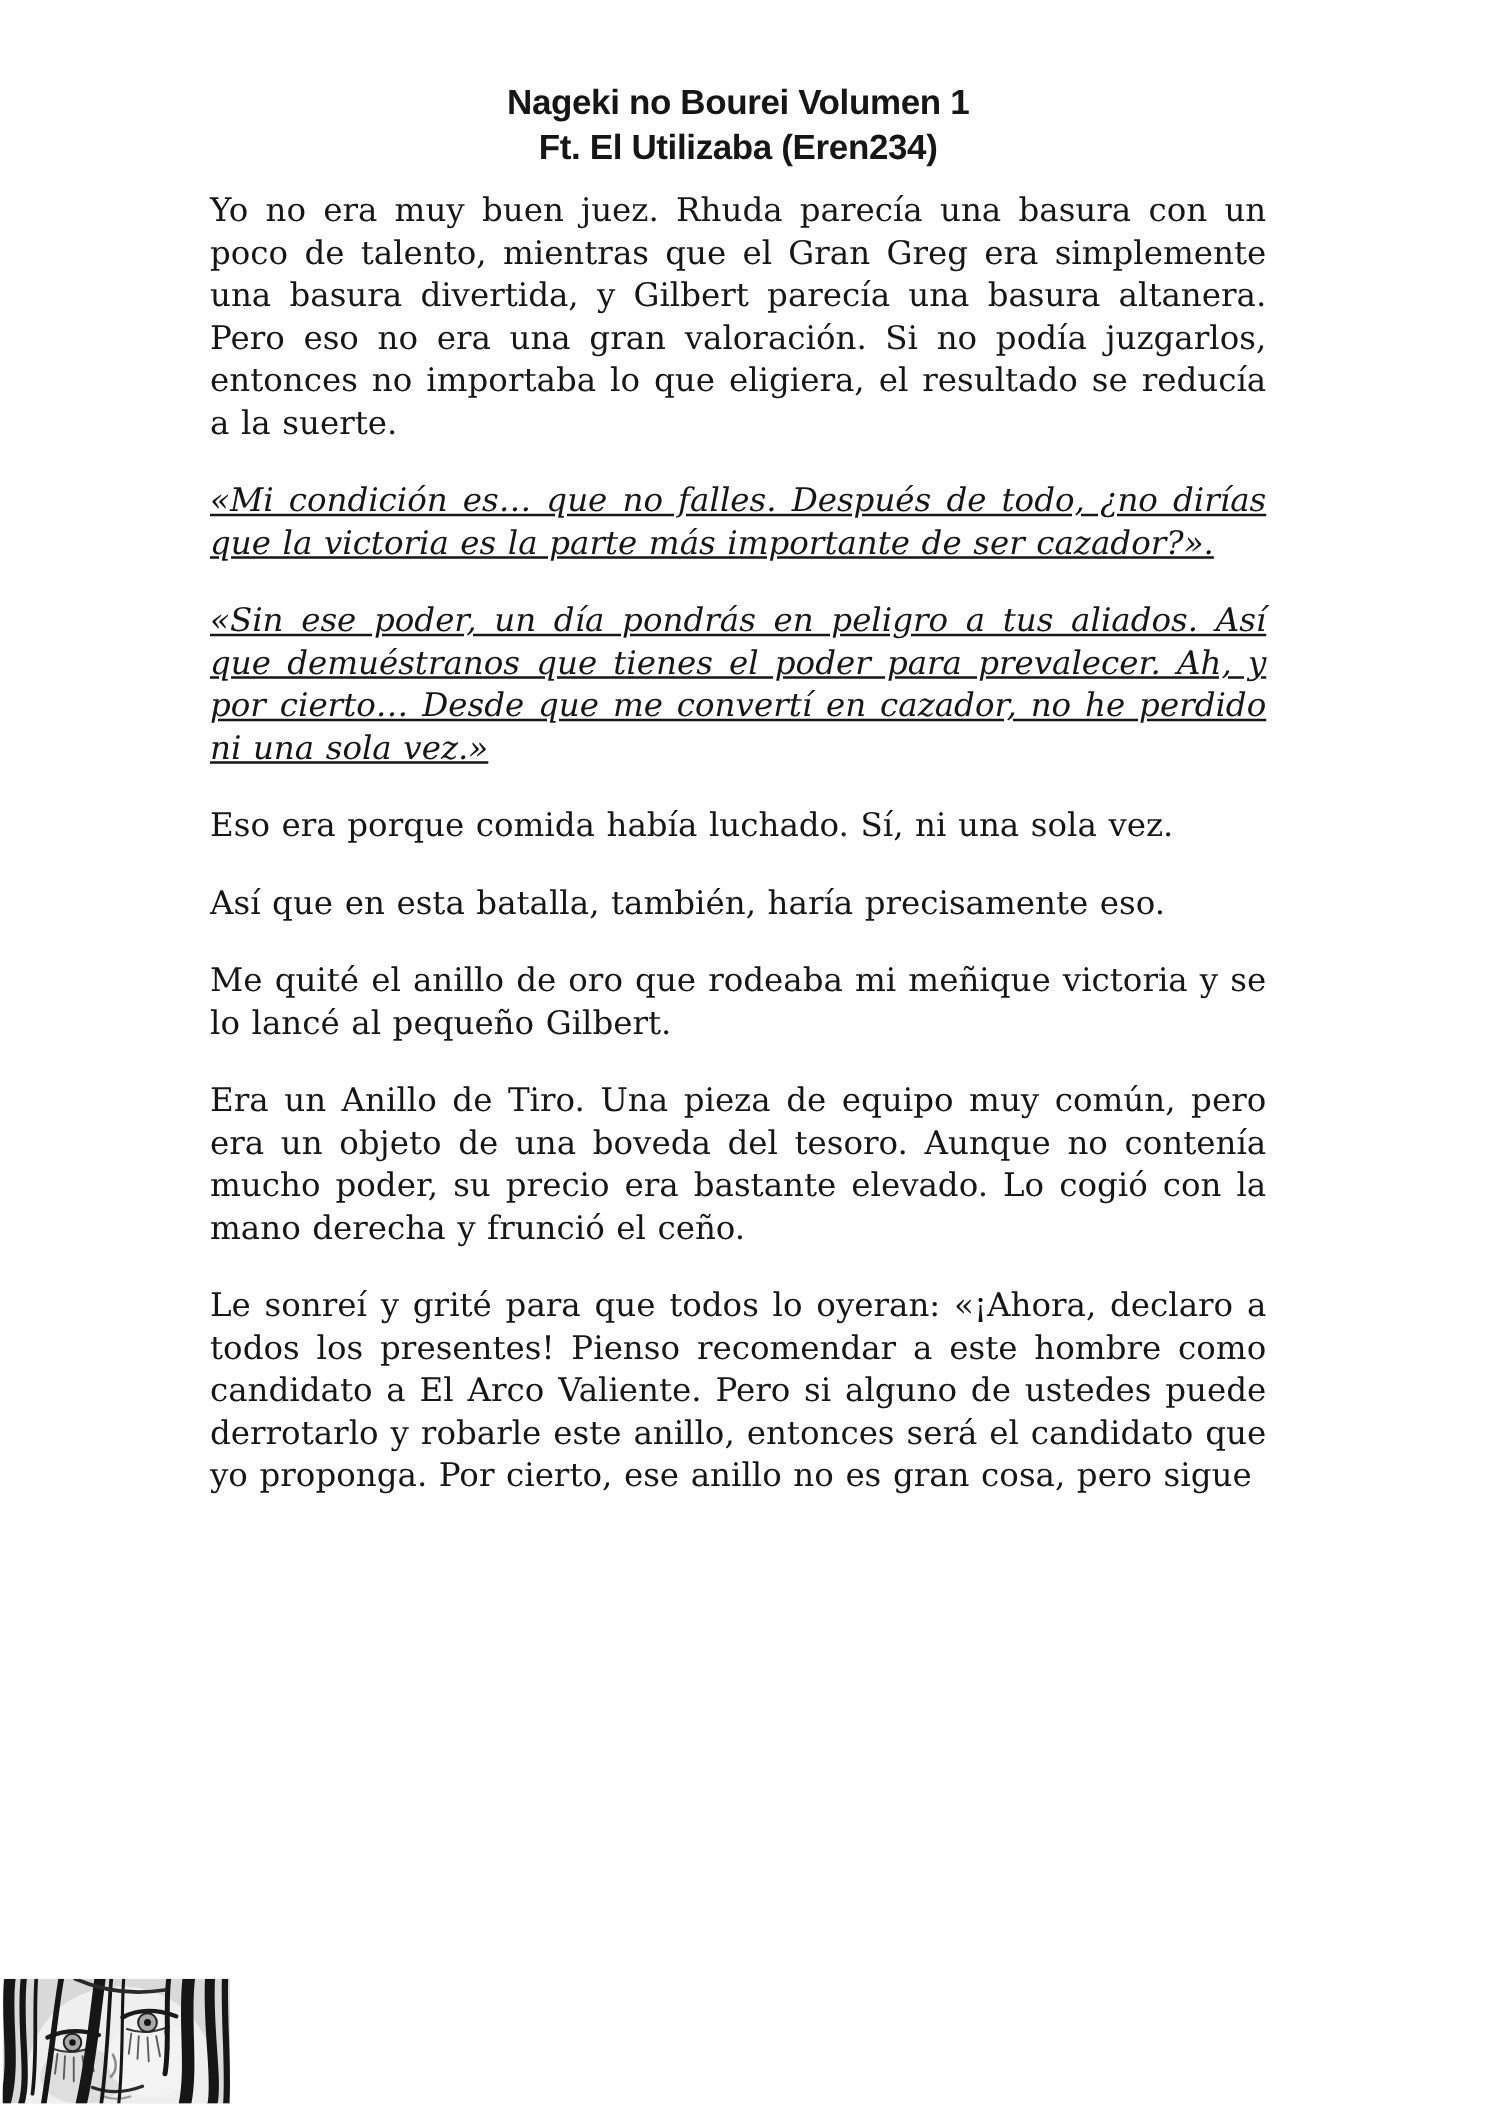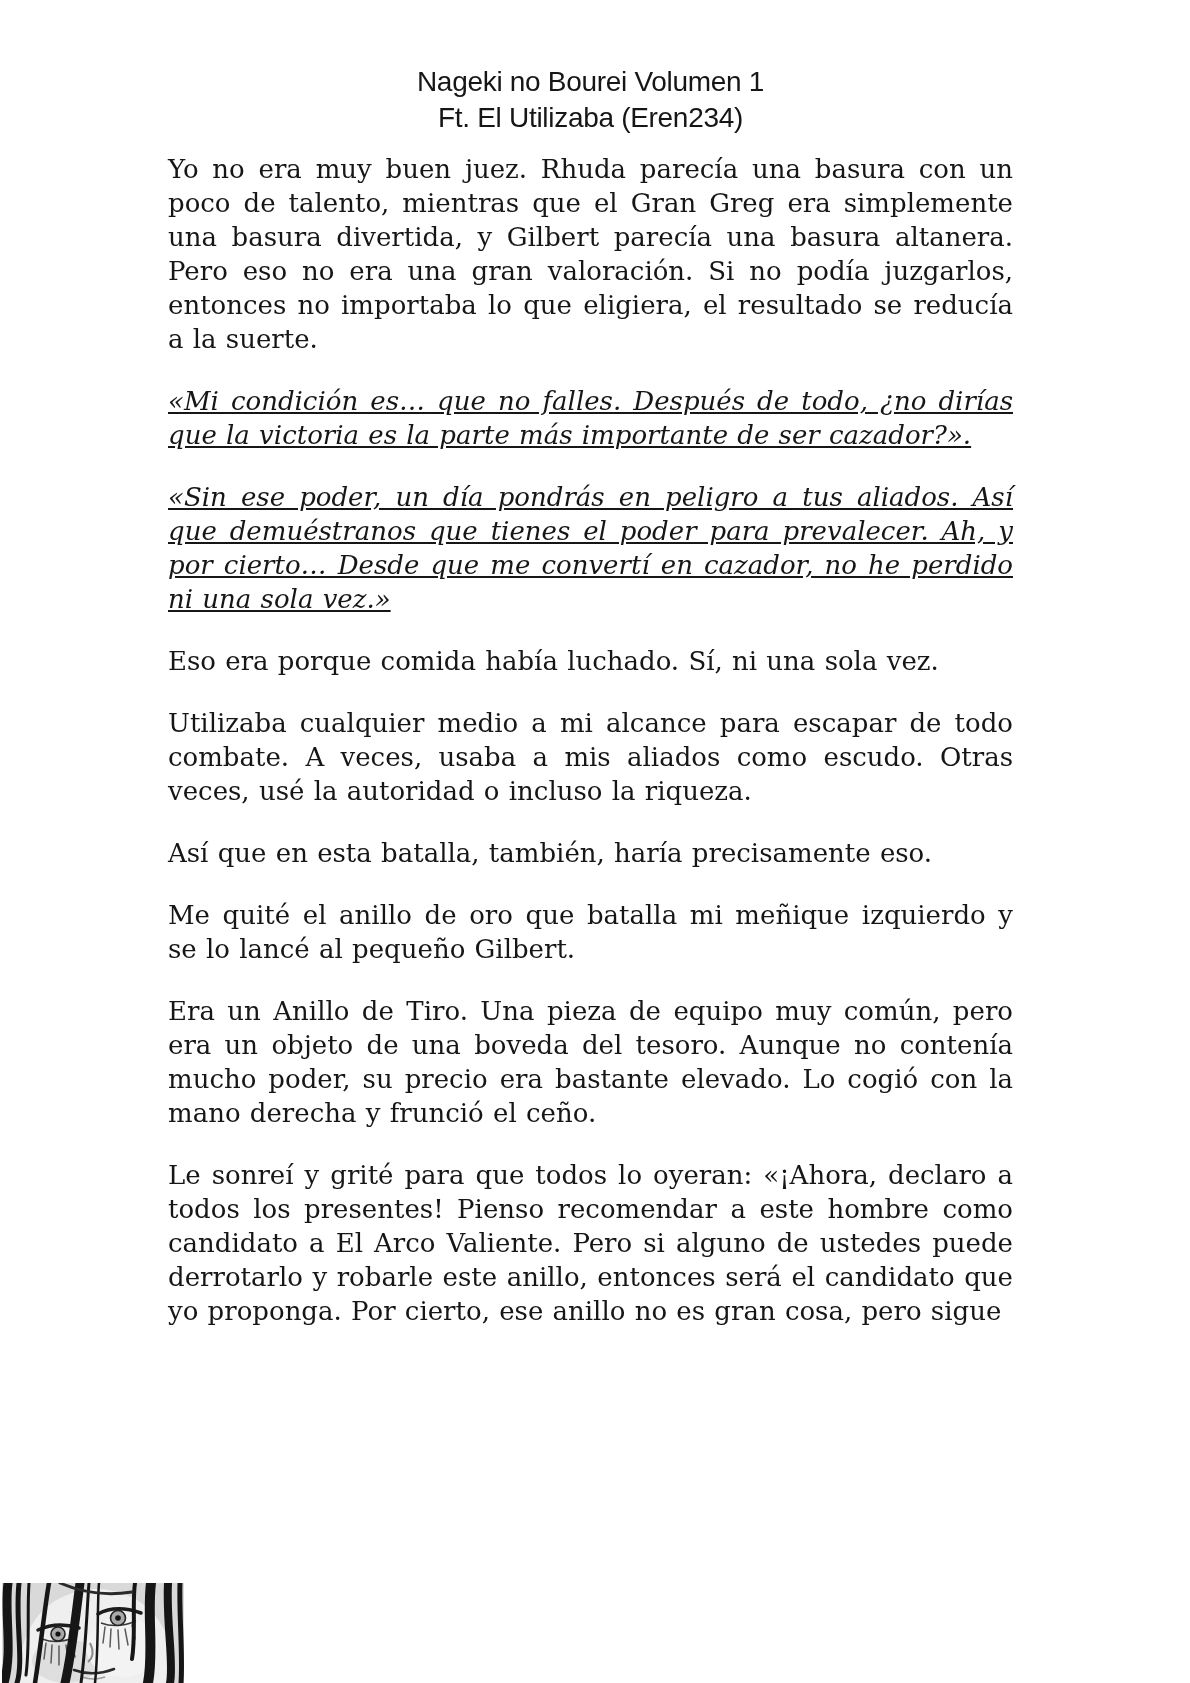--- a/index.html
+++ b/index.html
@@ -15,21 +15,21 @@
   .text-column {
     position: absolute;
     left: 168px;
     top: 64px;
     width: 845px;
   }
   .doc-title, .doc-subtitle {
     font-family: "Liberation Sans", sans-serif;
     font-size: 28px;
     line-height: 36px;
-    font-weight: 400;
+    font-weight: 700;
     text-align: center;
     letter-spacing: -0.3px;
     margin: 0;
   }
   .body-text { margin-top: 7px; }
   .body-text p {
     font-size: 26px;
     line-height: 34px;
     margin: 16px 0 28px 0;
     text-align: justify;
@@ -56,23 +56,22 @@
 
   <div class="text-column">
     <h1 class="doc-title">Nageki no Bourei Volumen 1</h1>
     <h2 class="doc-subtitle">Ft. El Utilizaba (Eren234)</h2>
 
     <div class="body-text">
       <p>Yo no era muy buen juez. Rhuda parecía una basura con un poco de talento, mientras que el Gran Greg era simplemente una basura divertida, y Gilbert parecía una basura altanera. Pero eso no era una gran valoración. Si no podía juzgarlos, entonces no importaba lo que eligiera, el resultado se reducía a la suerte.</p>
       <p class="italic">«Mi condición es… que no falles. Después de todo, ¿no dirías que la victoria es la parte más importante de ser cazador?».</p>
       <p class="italic">«Sin ese poder, un día pondrás en peligro a tus aliados. Así que demuéstranos que tienes el poder para prevalecer. Ah, y por cierto… Desde que me convertí en cazador, no he perdido ni una sola vez.»</p>
       <p>Eso era porque comida había luchado. Sí, ni una sola vez.</p>
-      <p>Utilizaba cualquier medio a mi alcance para escapar de todo combate. A veces, usaba a mis aliados como escudo. Otras veces, usé la autoridad o incluso la riqueza.</p>
       <p>Así que en esta batalla, también, haría precisamente eso.</p>
-      <p>Me quité el anillo de oro que batalla mi meñique izquierdo y se lo lancé al pequeño Gilbert.</p>
+      <p>Me quité el anillo de oro que rodeaba mi meñique victoria y se lo lancé al pequeño Gilbert.</p>
       <p>Era un Anillo de Tiro. Una pieza de equipo muy común, pero era un objeto de una boveda del tesoro. Aunque no contenía mucho poder, su precio era bastante elevado. Lo cogió con la mano derecha y frunció el ceño.</p>
       <p><span class="lead">Le sonreí y grité para que todos lo oyeran: </span><span class="quote">«¡Ahora, declaro a todos los presentes! Pienso recomendar a este hombre como candidato a El Arco Valiente. Pero si alguno de ustedes puede derrotarlo y robarle este anillo, entonces será el candidato que yo proponga. Por cierto, ese anillo no es gran cosa, pero sigue</span></p>
     </div>
   </div>
 
   <div class="footer-image">
     <svg viewBox="0 0 182 100" xmlns="http://www.w3.org/2000/svg">
 
       <rect x="0" y="0" width="182" height="100" fill="#d9d9d9"></rect>
 

